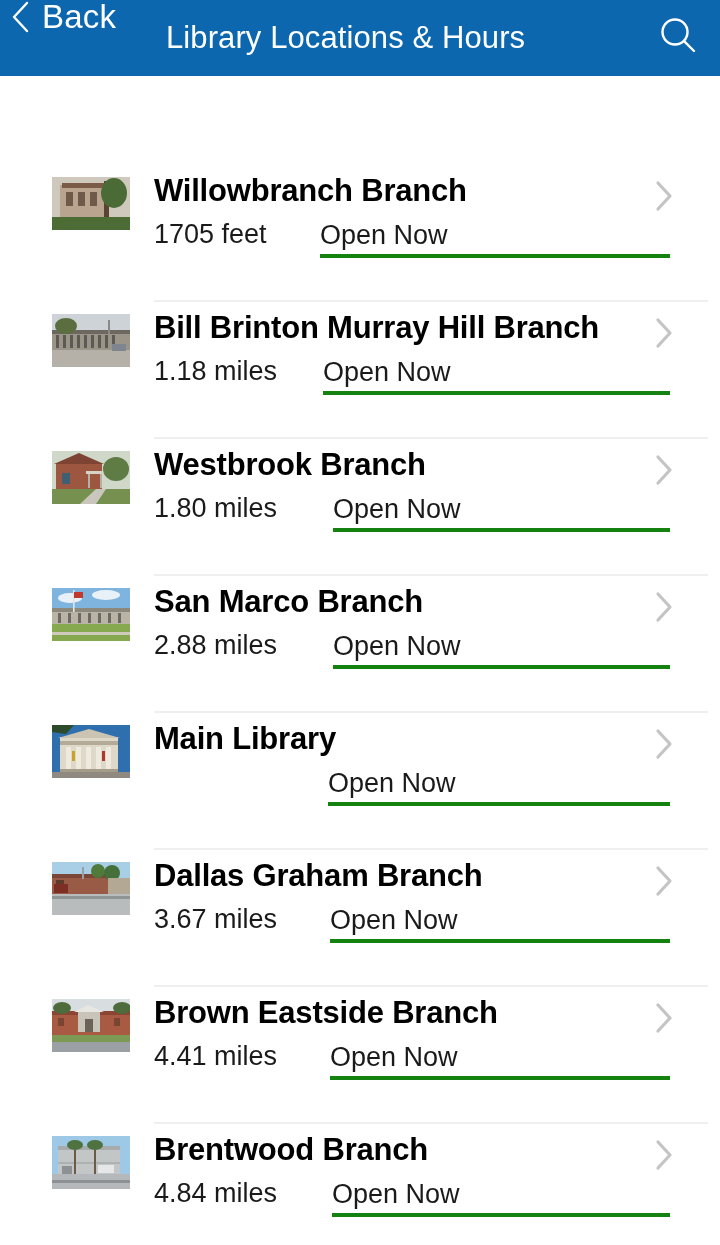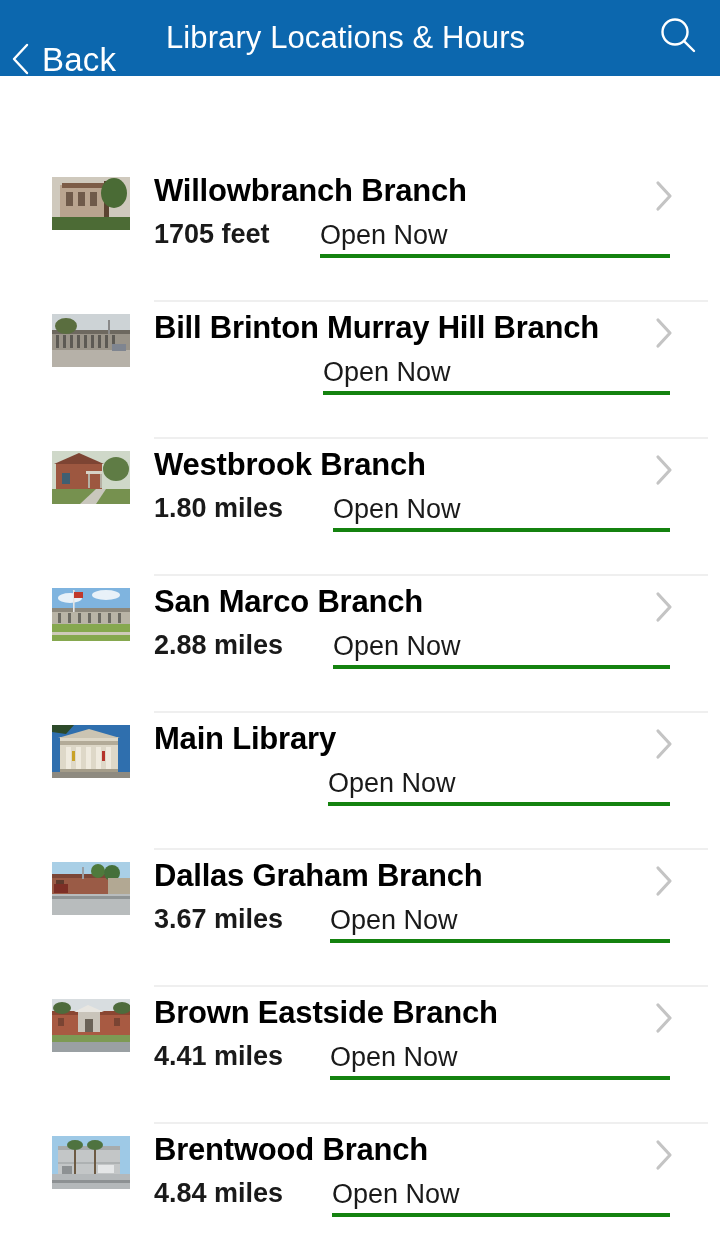--- a/index.html
+++ b/index.html
@@ -15,21 +15,21 @@
   .header {
     position: relative;
     width: 720px;
     height: 76px;
     background: #0c67ae;
     display: flex;
     align-items: center;
   }
   .back-button {
     display: flex;
-    align-items: flex-end;
+    align-items: flex-start;
     gap: 10px;
     margin-left: 10px;
     cursor: pointer;
     height: 100%;
   }
   .back-chevron {
     width: 22px;
     height: 34px;
     display: block;
   }
@@ -95,21 +95,21 @@
     font-weight: 700;
     color: #000000;
     white-space: nowrap;
     letter-spacing: -0.2px;
   }
   .item-distance {
     position: absolute;
     left: 154px;
     top: 54px;
     font-size: 27px;
-    font-weight: 700;
+    font-weight: 400;
     color: #1a1a1a;
     white-space: nowrap;
   }
   .status-wrap {
     position: absolute;
     top: 54px;
     height: 46px;
   }
   .status-text {
     font-size: 27px;
@@ -212,20 +212,21 @@
             <rect x="53" y="21" width="3" height="13"></rect>
             <rect x="60" y="21" width="3" height="13"></rect>
           </g>
           <rect x="56" y="6" width="2" height="14" fill="#8a8a8a"></rect>
           <ellipse cx="14" cy="12" rx="11" ry="8" fill="#5a6e3f"></ellipse>
           <rect x="0" y="36" width="78" height="17" fill="#b6b1a8"></rect>
           <rect x="60" y="30" width="14" height="7" fill="#7f8590"></rect>
         </svg>
       </div>
     <div class="item-title">Bill Brinton Murray Hill Branch</div>
+    <div class="item-distance">1.18 miles</div>
     <div class="status-wrap" style="left: 323px;">
       <span class="status-text">Open Now</span>
       <span class="status-underline" style="width: 347px; background: rgb(20, 130, 15);"></span>
     </div>
     <span class="chevron-right">
       <svg viewBox="0 0 22 34" xmlns="http://www.w3.org/2000/svg">
         <polyline points="6,4 18,17 6,30" fill="none" stroke="#c4c4c4" stroke-width="3.2" stroke-linecap="round" stroke-linejoin="round"></polyline>
       </svg>
     </span>
     <span class="row-divider" style="background: rgb(239, 239, 239);"></span>

